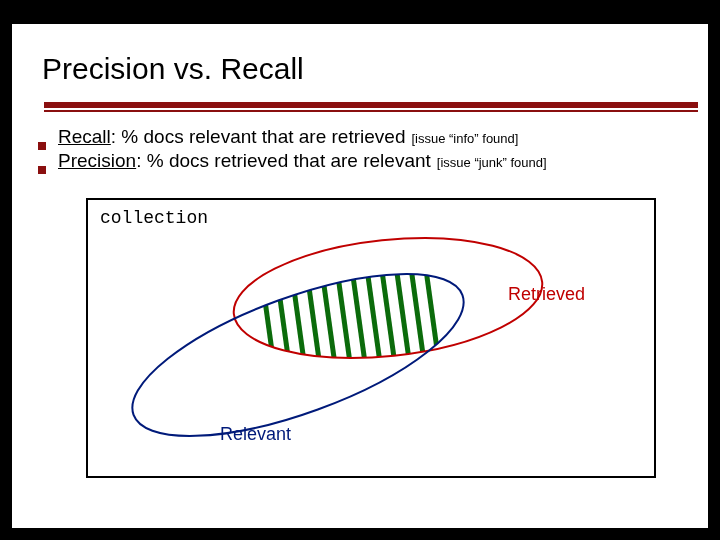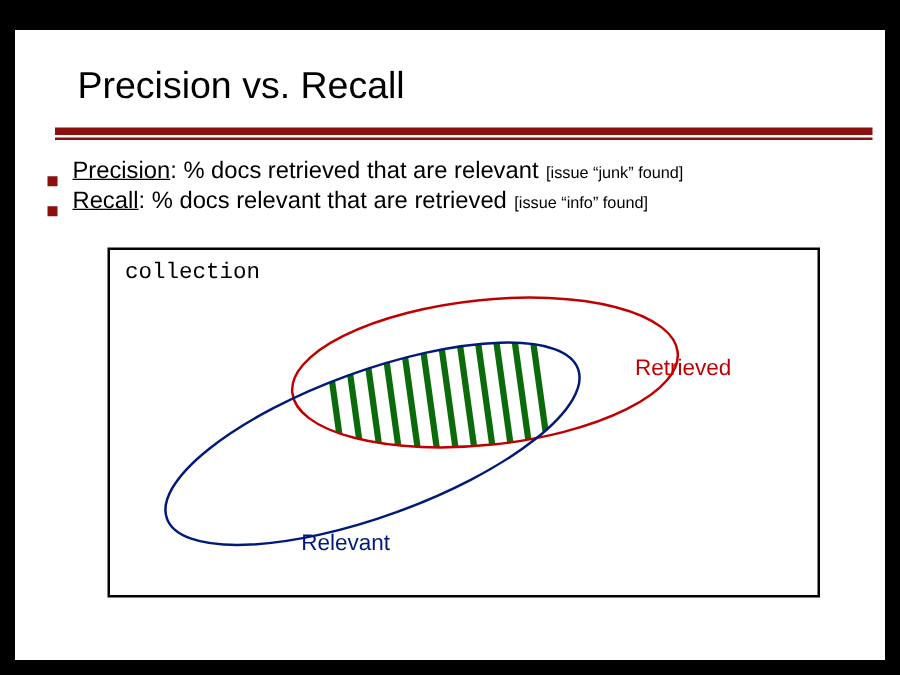--- a/index.html
+++ b/index.html
@@ -18,21 +18,20 @@
     height: 504px;
     background: #fff;
   }
   .title {
     position: absolute;
     top: 28px;
     left: 30px;
     font-size: 30px;
     color: #000;
     font-weight: 400;
-    margin-left: 20px;
   }
   .hr-thick {
     position: absolute;
     top: 78px;
     left: 32px;
     width: 654px;
     height: 6px;
     background: #8a0f0f;
   }
   .hr-thin {
@@ -96,21 +95,20 @@
     left: 420px;
     font-size: 18px;
     color: #c00000;
   }
   .label-relevant {
     position: absolute;
     top: 224px;
     left: 132px;
     font-size: 18px;
     color: #001a7a;
-    margin-left: 21px;
   }
   svg.venn {
     position: absolute;
     top: 0;
     left: 0;
     width: 570px;
     height: 280px;
   }
 </style>
 </head>
@@ -119,30 +117,30 @@
 <div class="slide">
 
   <div class="title">Precision vs. Recall</div>
   <div class="hr-thick"></div>
   <div class="hr-thin"></div>
 
   <div class="bullets">
     <div class="bullet-row">
       <span class="bullet-box"></span>
       <span class="bullet-text">
-        <span class="ul">Precision</span><span>: % docs retrieved that are relevant</span>
+        <span class="ul">Recall</span><span>: % docs relevant that are retrieved</span>
       </span>
-      <span class="bullet-anno">[issue “junk” found]</span>
+      <span class="bullet-anno">[issue “info” found]</span>
     </div>
     <div class="bullet-row">
       <span class="bullet-box"></span>
       <span class="bullet-text">
-        <span class="ul">Recall</span><span>: % docs relevant that are retrieved</span>
+        <span class="ul">Precision</span><span>: % docs retrieved that are relevant</span>
       </span>
-      <span class="bullet-anno">[issue “info” found]</span>
+      <span class="bullet-anno">[issue “junk” found]</span>
     </div>
   </div>
 
   <div class="figure">
     <span class="label-collection">collection</span>
 
     <svg class="venn" viewBox="0 0 570 280">
       <defs>
         <clipPath id="clip-retrieved">
           <ellipse cx="300" cy="98" rx="155" ry="58" transform="rotate(-6 300 98)"></ellipse>

